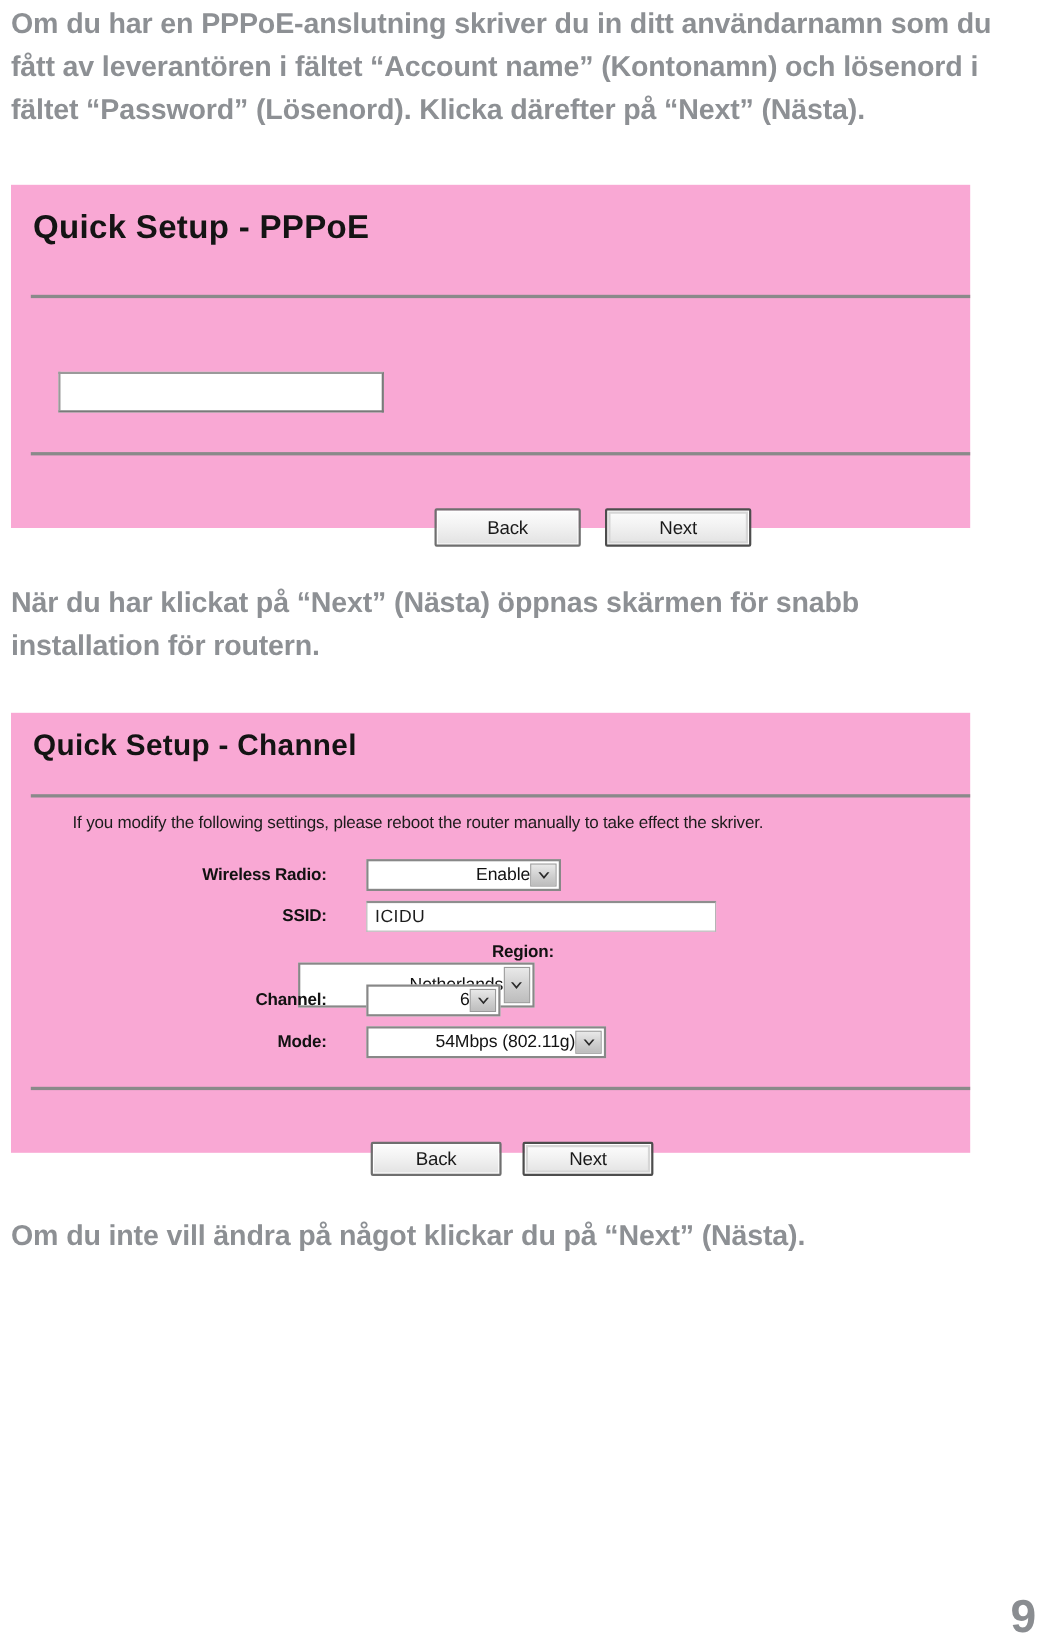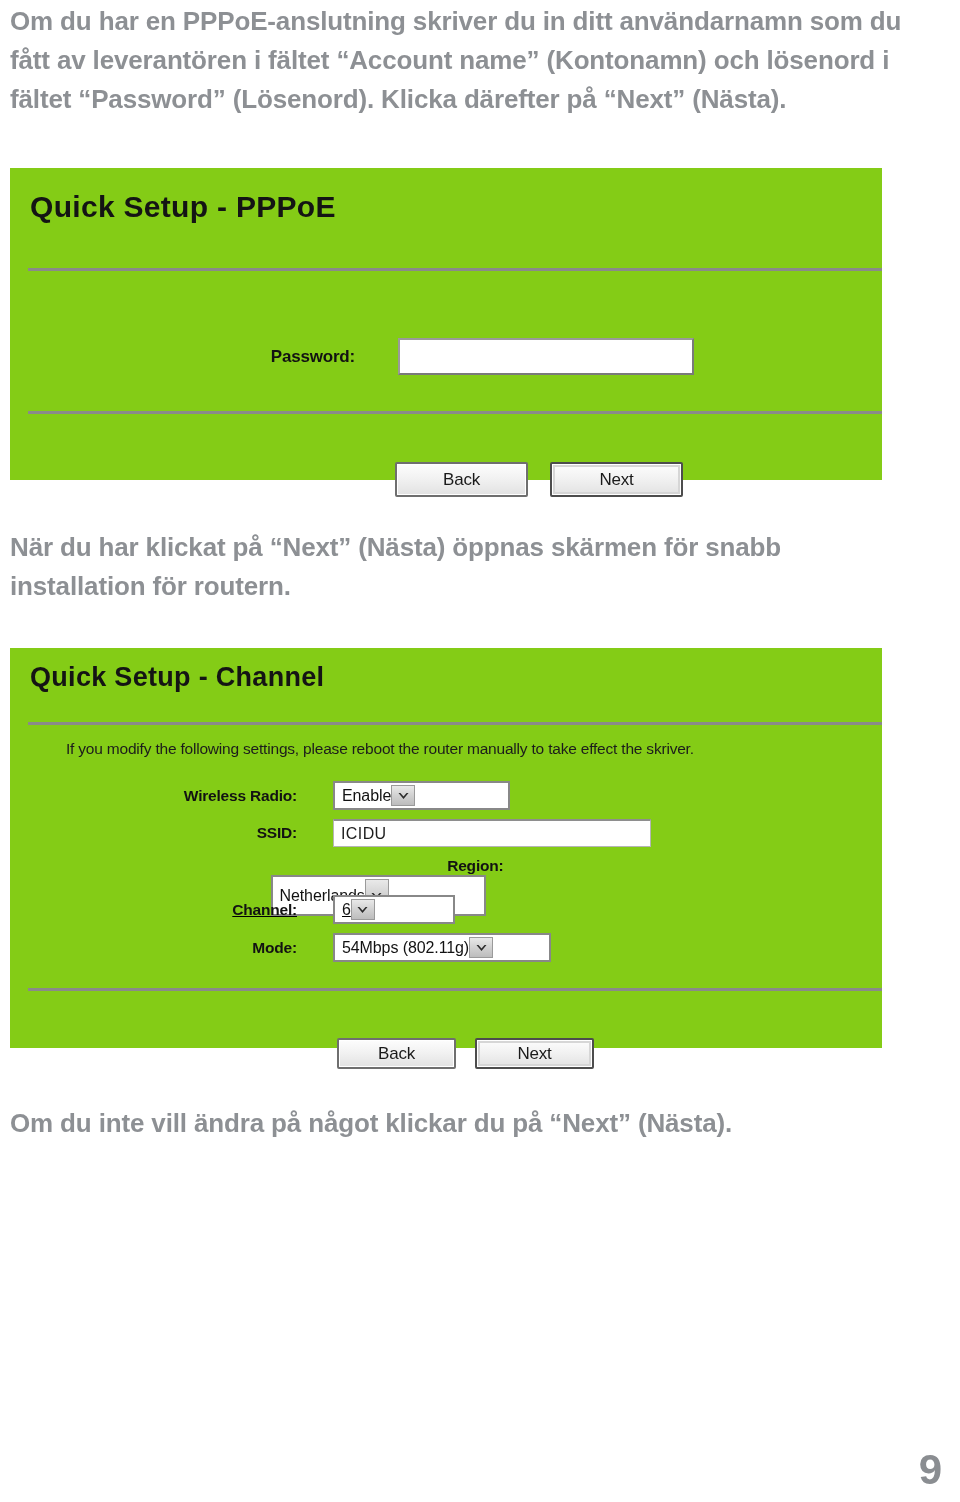--- a/index.html
+++ b/index.html
@@ -25,21 +25,21 @@
     letter-spacing: -0.15px;
     font-family: "Liberation Sans", sans-serif;
   }
   #para-intro  { left: 10px; top: 2px;    width: 905px; }
   #para-middle { left: 10px; top: 528px;  width: 905px; }
   #para-bottom { left: 10px; top: 1104px; width: 905px; }
 
   
   .shot {
     position: absolute;
-    background: #84cc16;
+    background: #f9a8d4;
     box-sizing: border-box;
   }
   #shot-pppoe    { left: 10px; top: 168px; width: 872px; height: 312px; }
   #shot-wireless { left: 10px; top: 648px; width: 872px; height: 400px; }
 
   .shot-title {
     position: absolute;
     left: 20px;
     color: #141414;
     font-weight: 700;
@@ -113,21 +113,21 @@
     letter-spacing: 0.4px;
   }
 
   
   .dropdown {
     box-sizing: border-box;
     background: #ffffff;
     border: 2px solid #888888;
     display: flex;
     align-items: center;
-    justify-content: flex-start;
+    justify-content: flex-end;
     font-size: 16px;
     color: #121212;
     padding-left: 7px;
     letter-spacing: -0.1px;
     position: relative;
   }
   .dropdown .dd-arrow {
     width: 22px;
     align-self: stretch;
     margin: 2px 2px 2px 0;
@@ -180,21 +180,20 @@
 <div class="doc-para" id="para-intro">Om du har en PPPoE-anslutning skriver du in ditt användarnamn som du fått av leverantören i fältet “Account name” (Kontonamn) och lösenord i fältet “Password” (Lösenord). Klicka därefter på “Next” (Nästa).</div>
 
 <div class="shot" id="shot-pppoe">
 
   <div class="shot-title">Quick Setup - PPPoE</div>
 
   <div class="hr" style="top:100px;"></div>
 
 
   <div class="form-row" style="left:0px; top:170px; width:700px;">
-    <div class="form-label" style="width:345px;">Password:</div>
     <div class="text-input" style="width:296px; height:37px; margin-left:43px;"></div>
   </div>
 
   <div class="hr" style="top:243px;"></div>
 
   <div class="btn-row" style="left:385px; top:258px;">
     <div class="btn" style="width:133px; height:35px;">Back</div>
     <div class="btn focused" style="width:133px; height:35px; margin-left:22px;">Next</div>
   </div>
 </div>
@@ -231,21 +230,21 @@
     <div class="dropdown" style="width:215px; height:41px; margin-left:36px;">
       <span>Netherlands</span>
       <span class="dd-arrow">
         <svg width="11" height="8" viewBox="0 0 11 8">
             <path d="M0.5 1 L5.5 7 L10.5 1 L8.6 1 L5.5 4.6 L2.4 1 Z" fill="#2a2a2a"></path>
           </svg>
       </span>
     </div>
   </div>
 
-  <div class="form-row wl" style="left:0px; top:247px; width:700px;text-decoration:underline;">
+  <div class="form-row wl" style="left:0px; top:247px; width:700px;">
     <div class="form-label" style="width:287px;">Channel:</div>
     <div class="dropdown" style="width:122px; height:29px; margin-left:36px;">
       <span>6</span>
       <span class="dd-arrow">
         <svg width="11" height="8" viewBox="0 0 11 8">
             <path d="M0.5 1 L5.5 7 L10.5 1 L8.6 1 L5.5 4.6 L2.4 1 Z" fill="#2a2a2a"></path>
           </svg>
       </span>
     </div>
   </div>

